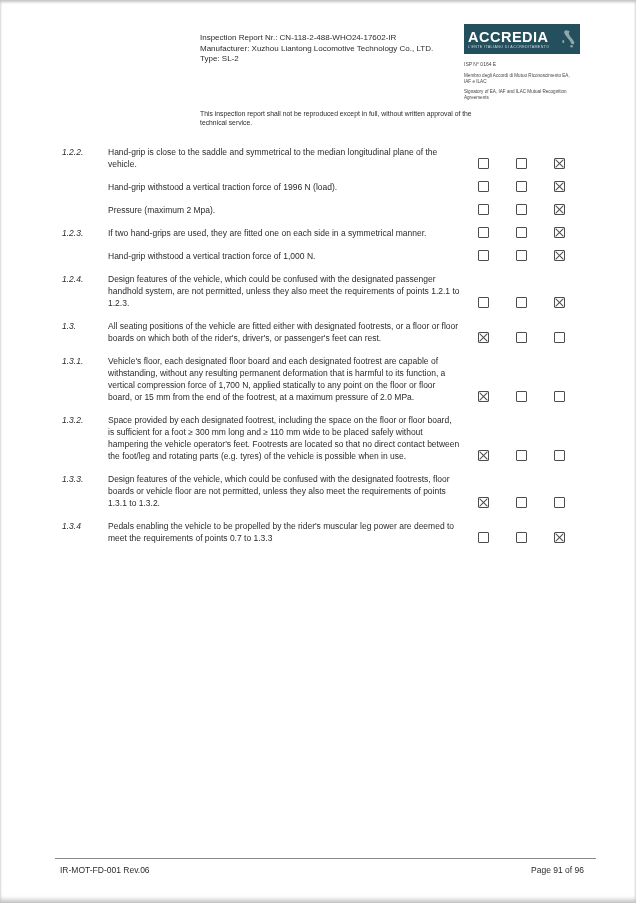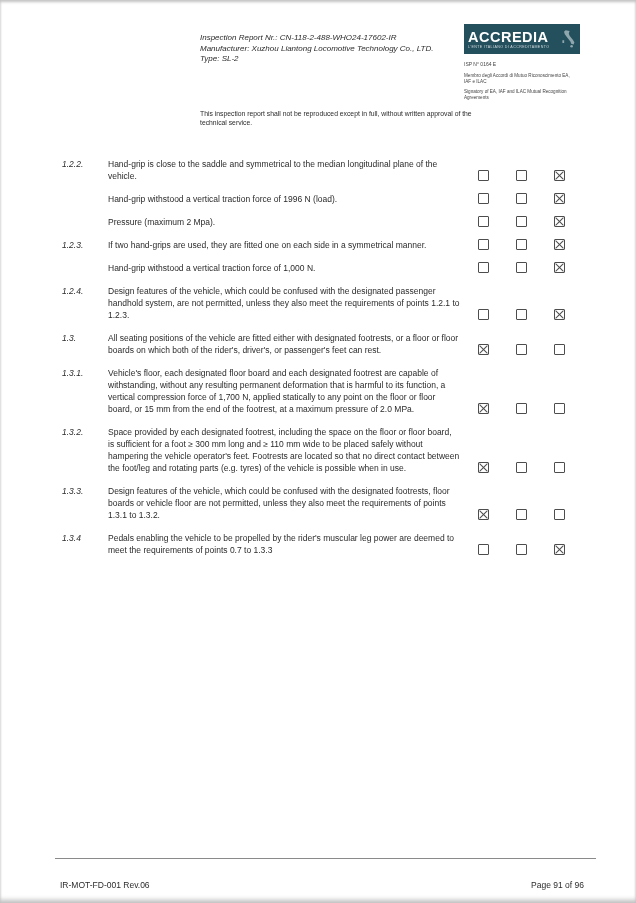--- a/index.html
+++ b/index.html
@@ -11,44 +11,44 @@
     color:#222;
     overflow:hidden;
     box-shadow:inset 0 3px 3px -1px #c2c2c2, inset 0 -6px 5px -3px #bdbdbd,
                inset 2px 0 2px -1px #e3e3e3, inset -2px 0 2px -1px #e3e3e3;
   }
   
   .logo-col{position:absolute;left:62px;top:14px;width:140px;}
   .hex{display:block;margin:0 auto 2px auto;width:76px;height:72px;}
   .brand{font-size:17.5px;letter-spacing:2.5px;color:#85a9c3;text-align:left;white-space:nowrap;}
   .address{margin-top:6px;font-size:7px;line-height:9px;color:#3a3a3a;}
-  .center-col{position:absolute;left:200px;top:33px;width:258px;font-size:8px;line-height:10.5px;color:#2b2b2b;font-style:italic;}
+  .center-col{position:absolute;left:200px;top:33px;width:258px;font-size:8px;line-height:10.5px;color:#2b2b2b;}
   .disclaimer{position:absolute;left:200px;top:110px;width:272px;font-size:6.8px;line-height:8.5px;color:#2b2b2b;}
   .accredia-col{position:absolute;left:464px;top:24px;width:150px;}
   .accredia-box{width:116px;height:30px;background:#24505e;display:flex;align-items:center;padding:0 4px;box-sizing:border-box;}
   .accredia-txt{flex:1;display:flex;flex-direction:column;justify-content:center;}
   .accredia-name{color:#fff;font-weight:bold;font-size:14.5px;line-height:15px;letter-spacing:.5px;}
   .accredia-tag{color:#cfd9dc;font-size:3.6px;letter-spacing:.4px;white-space:nowrap;}
   .italy{width:16px;height:22px;flex:0 0 auto;margin-left:1px;}
   .accredia-isp{margin-top:7px;font-size:5px;color:#444;}
   .accredia-line{margin-top:6px;font-size:4.6px;line-height:5.6px;color:#444;width:110px;}
   .accredia-line.en{margin-top:5px;}
   
-  .checklist{position:absolute;left:62px;top:146px;width:514px;display:flex;flex-direction:column;margin-top:12px;}
+  .checklist{position:absolute;left:62px;top:146px;width:514px;display:flex;flex-direction:column;}
   .row{display:grid;grid-template-columns:46px 352px 1fr;margin-bottom:11px;}
   .num{font-size:8.5px;line-height:12px;font-style:italic;color:#2b2b2b;}
   .txt{font-size:8.5px;line-height:12px;color:#2b2b2b;}
   .note{display:block;font-style:italic;}
   .cbs{display:flex;gap:27px;padding-left:18px;align-self:end;margin-bottom:1px;}
   .cb{width:9px;height:9px;border:1px solid #4d4d4d;border-radius:1px;position:relative;background:#fff;}
   .cb.checked::before,.cb.checked::after{content:"";position:absolute;top:4px;left:-1px;width:11px;height:1px;background:#4d4d4d;}
   .cb.checked::before{transform:rotate(45deg);}
   .cb.checked::after{transform:rotate(-45deg);}
   
-  .footer{position:absolute;left:55px;right:40px;top:858px;border-top:1px solid #8a8a8a;padding-top:21px;display:flex;justify-content:space-between;font-size:8.5px;color:#2b2b2b;}
+  .footer{position:absolute;left:55px;right:40px;top:858px;border-top:1px solid #8a8a8a;padding-top:6px;display:flex;justify-content:space-between;font-size:8.5px;color:#2b2b2b;}
   .footer .left{margin-left:5px;}
   .footer .right{margin-right:12px;}
 </style>
 </head>
 <body>
 
 <div class="page">
 
 
   <div class="center-col">

